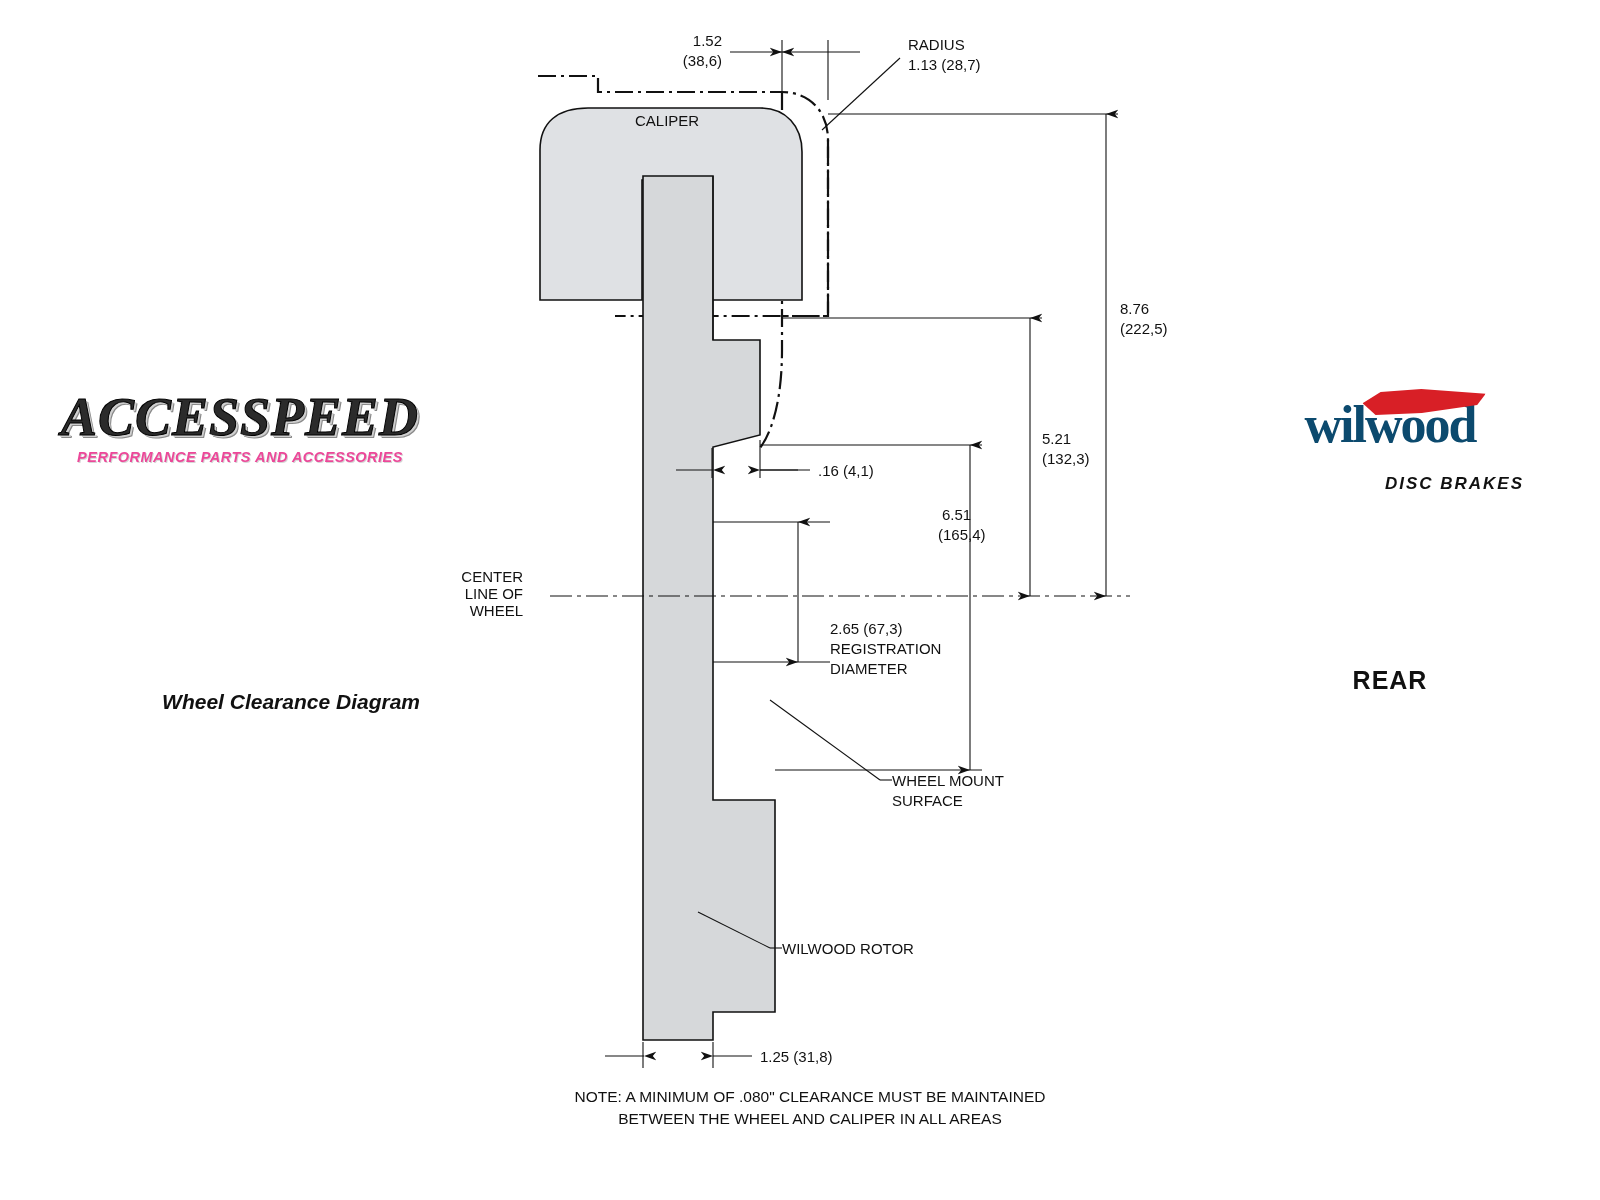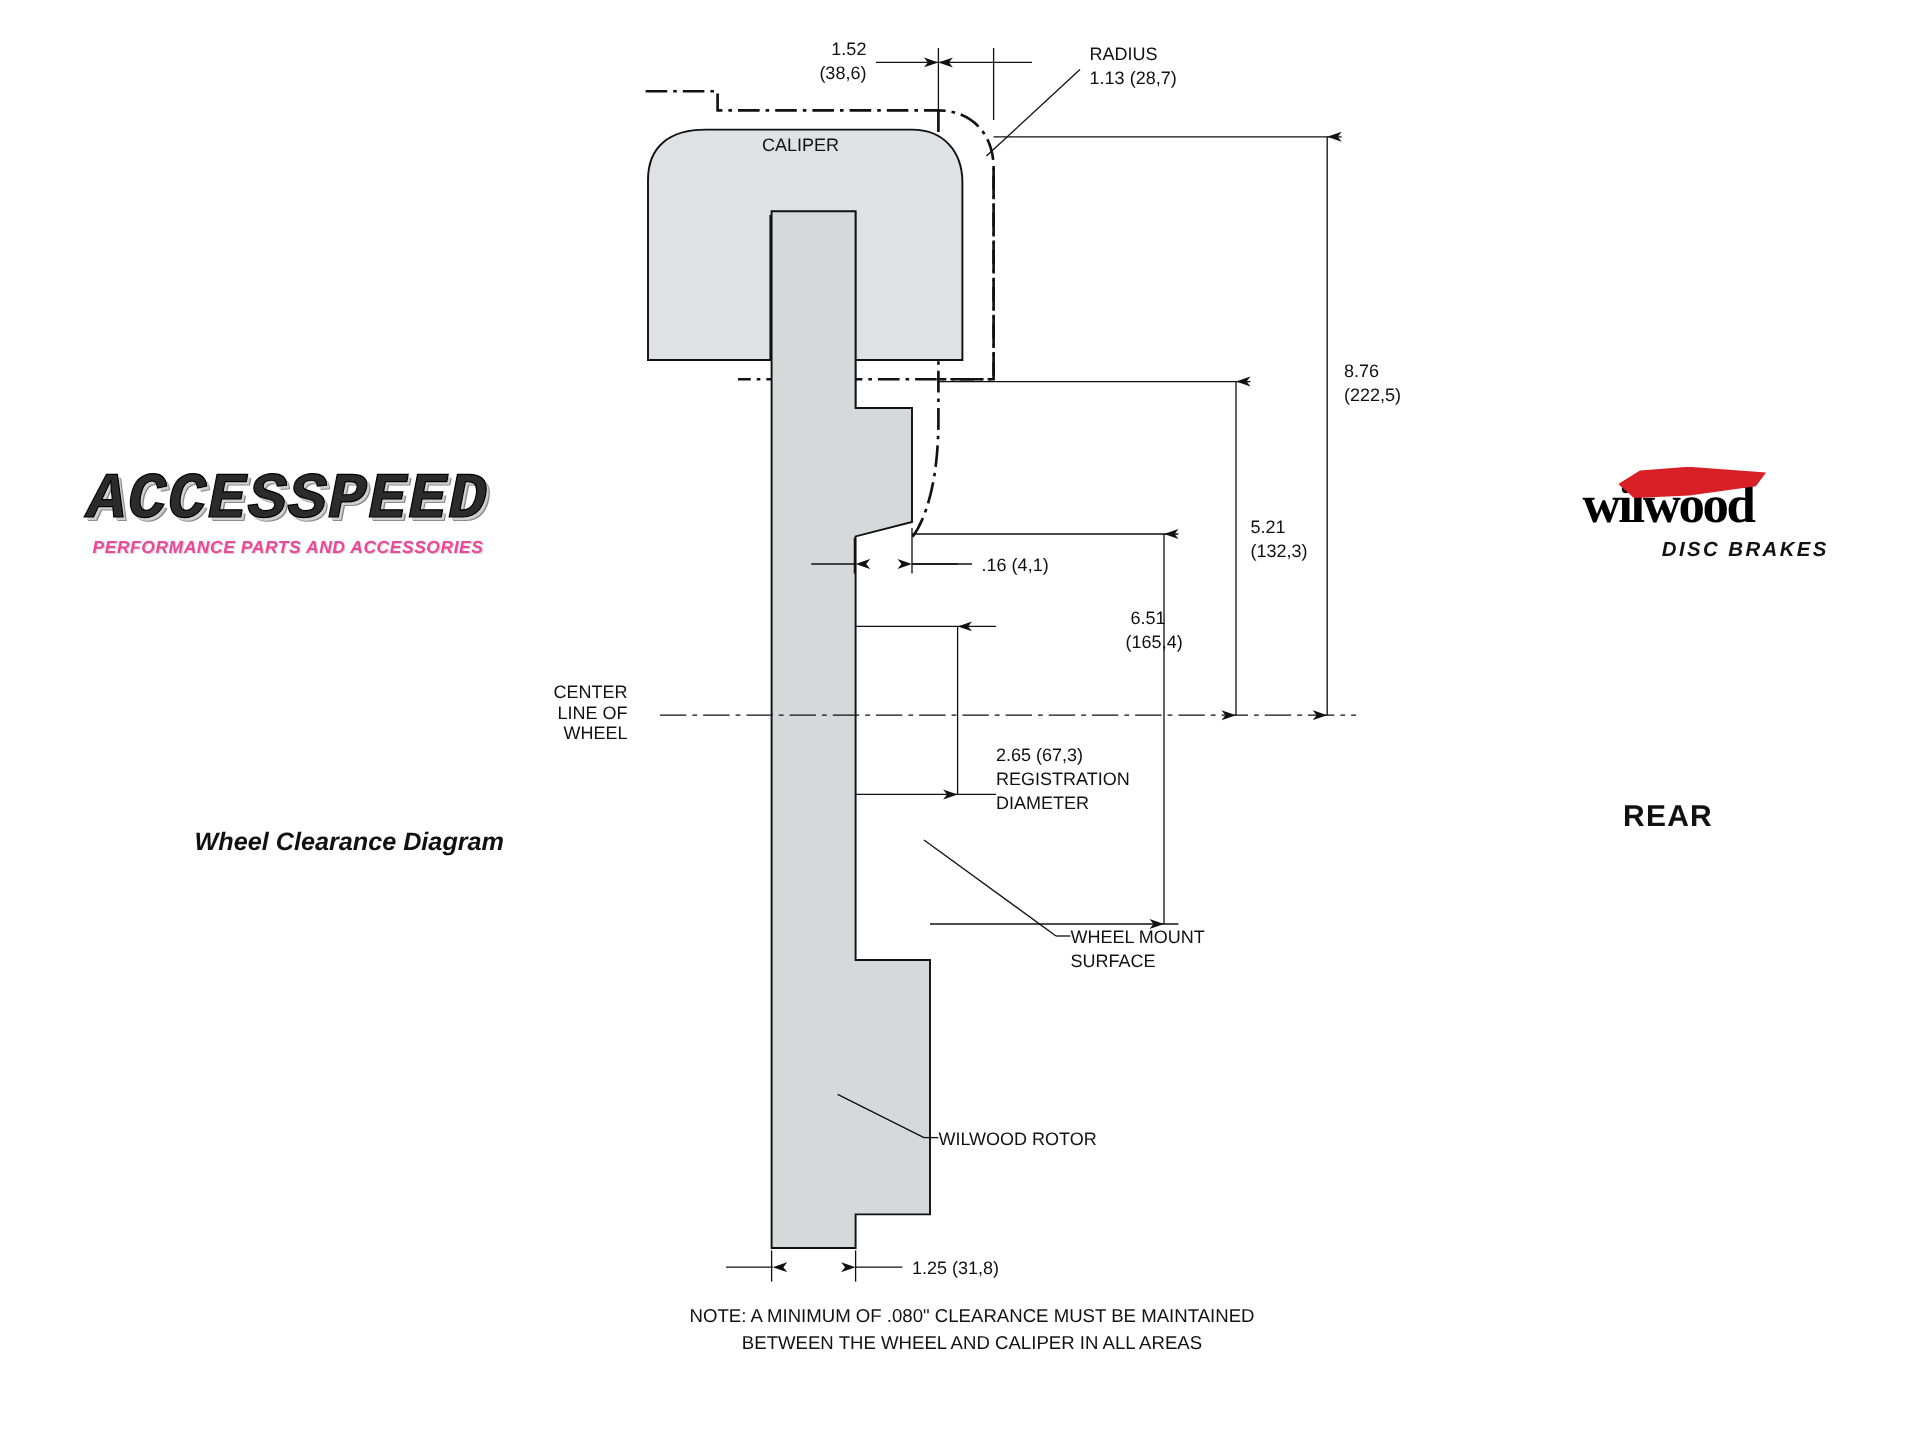--- a/index.html
+++ b/index.html
@@ -22,21 +22,21 @@
 
   
   #brand-accesspeed {
     left: 60px;
     top: 390px;
     width: 360px;
     height: 110px;
     text-align: center;
   }
   #brand-accesspeed .word {
-    font-family: Liberation Mono, monospace;
+    font-family: Liberation Serif, serif;
     font-style: italic;
     font-weight: bold;
     font-size: 54px;
     letter-spacing: 1px;
     color: #2b2b2b;
     -webkit-text-stroke: 1px #000;
     text-shadow: 2px 2px 0 #cfcfcf, 3px 3px 0 #8a8a8a;
     line-height: 1.02;
   }
   #brand-accesspeed .tag {
@@ -64,38 +64,38 @@
   
   #brand-wilwood {
     right: 70px;
     top: 395px;
     width: 280px;
     text-align: center;
   }
   #brand-wilwood .wname {
     font-family: "Liberation Serif", serif;
     font-weight: bold;
-    font-size: 44px;
+    font-size: 52px;
     letter-spacing: -2px;
-    color: #000000;
+    color: #0c4a6e;
     position: relative;
     display: inline-block;
   }
   #brand-wilwood .swoosh {
     position: absolute;
     right: -8px;
     top: -6px;
     width: 120px;
     height: 26px;
     background: #d81f26;
     transform: skewX(-18deg);
     clip-path: polygon(0 55%, 12% 12%, 45% 0, 100% 18%, 96% 62%, 52% 92%, 14% 100%);
   }
   #brand-wilwood .wsub {
-    margin-top: 2px;
+    margin-top: 20px;
     font-size: 17px;
     font-weight: bold;
     font-style: italic;
     letter-spacing: 2px;
     color: #111;
     text-align: right;
     padding-right: 6px;
   }
   #caption-right {
     right: 70px;

